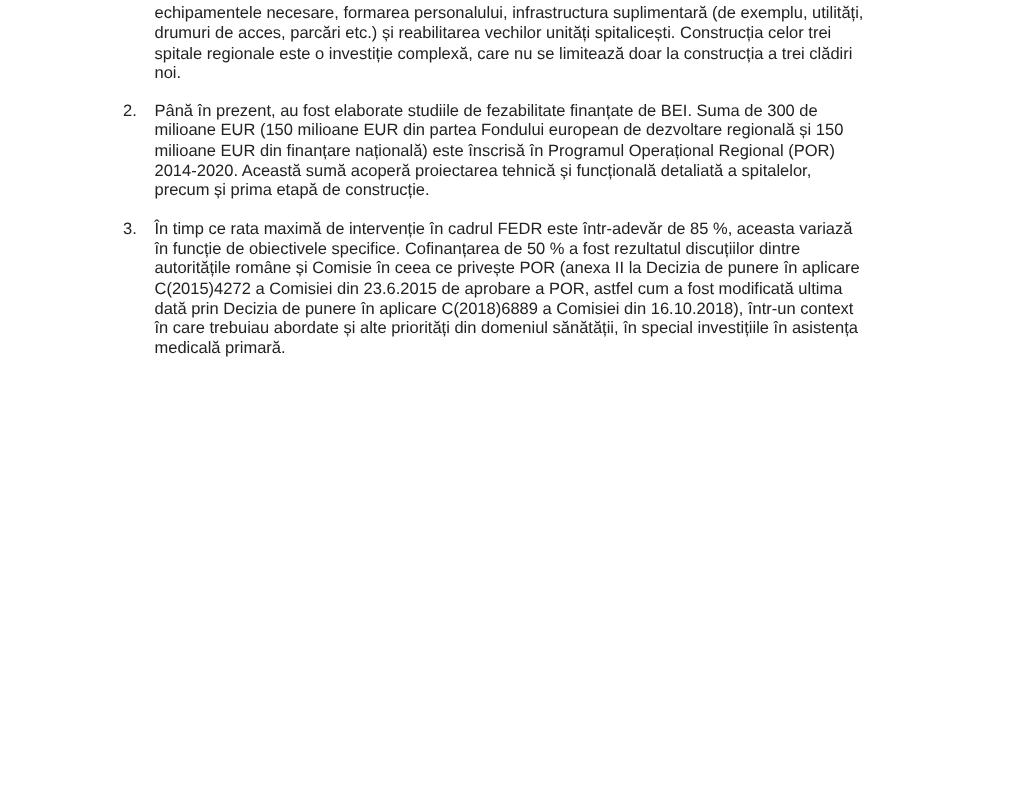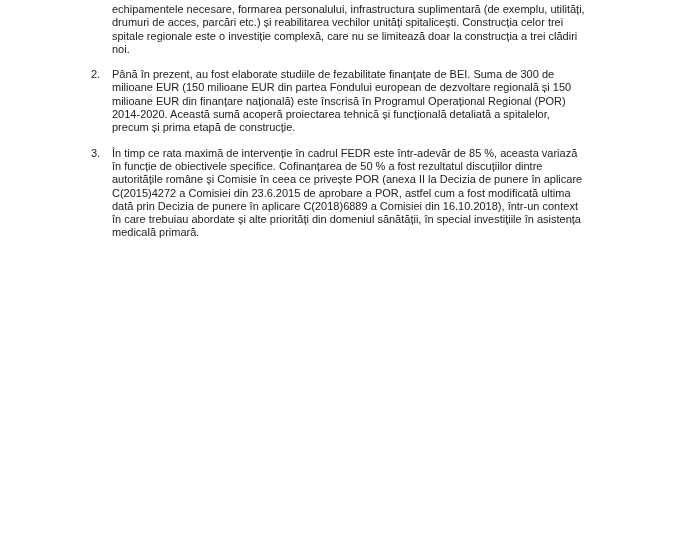--- a/index.html
+++ b/index.html
@@ -21,21 +21,20 @@
   .content {
     position: absolute;
     left: 82px;
     top: 3px;
     width: 540px;
   }
   .para {
     display: flex;
     align-items: flex-start;
     margin: 0 0 12px 0;
-    justify-content: flex-end;
   }
   .num {
     flex: 0 0 21px;
     width: 21px;
     white-space: nowrap;
   }
   .text {
     width: 510px;
     white-space: pre-line;
   }

